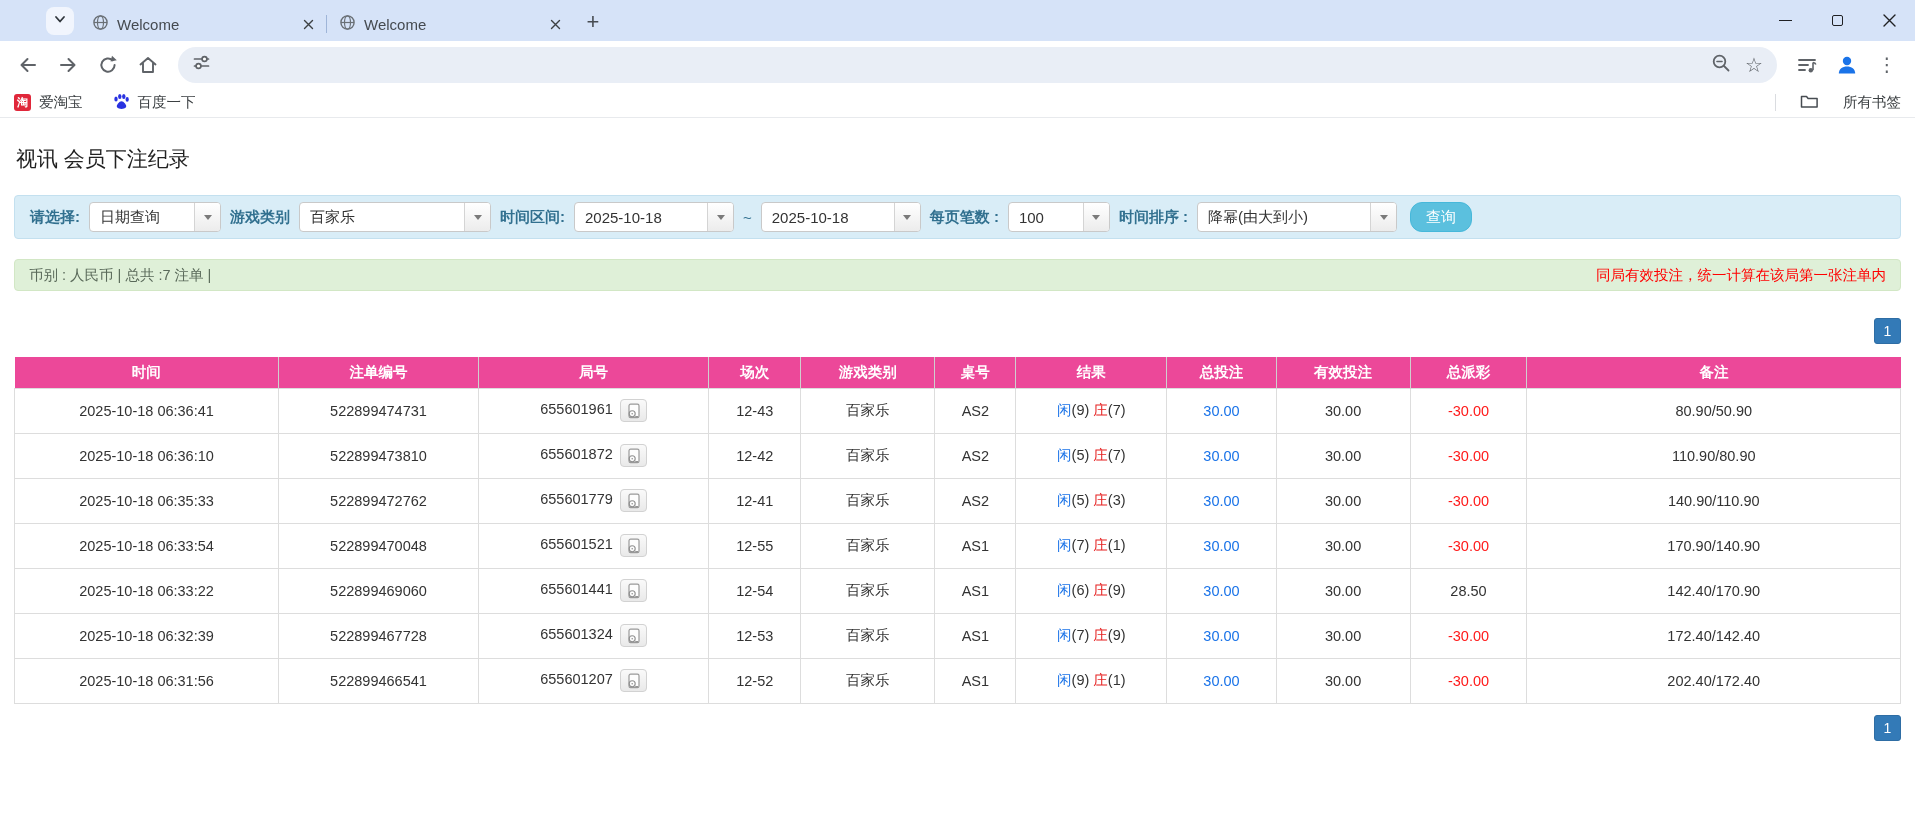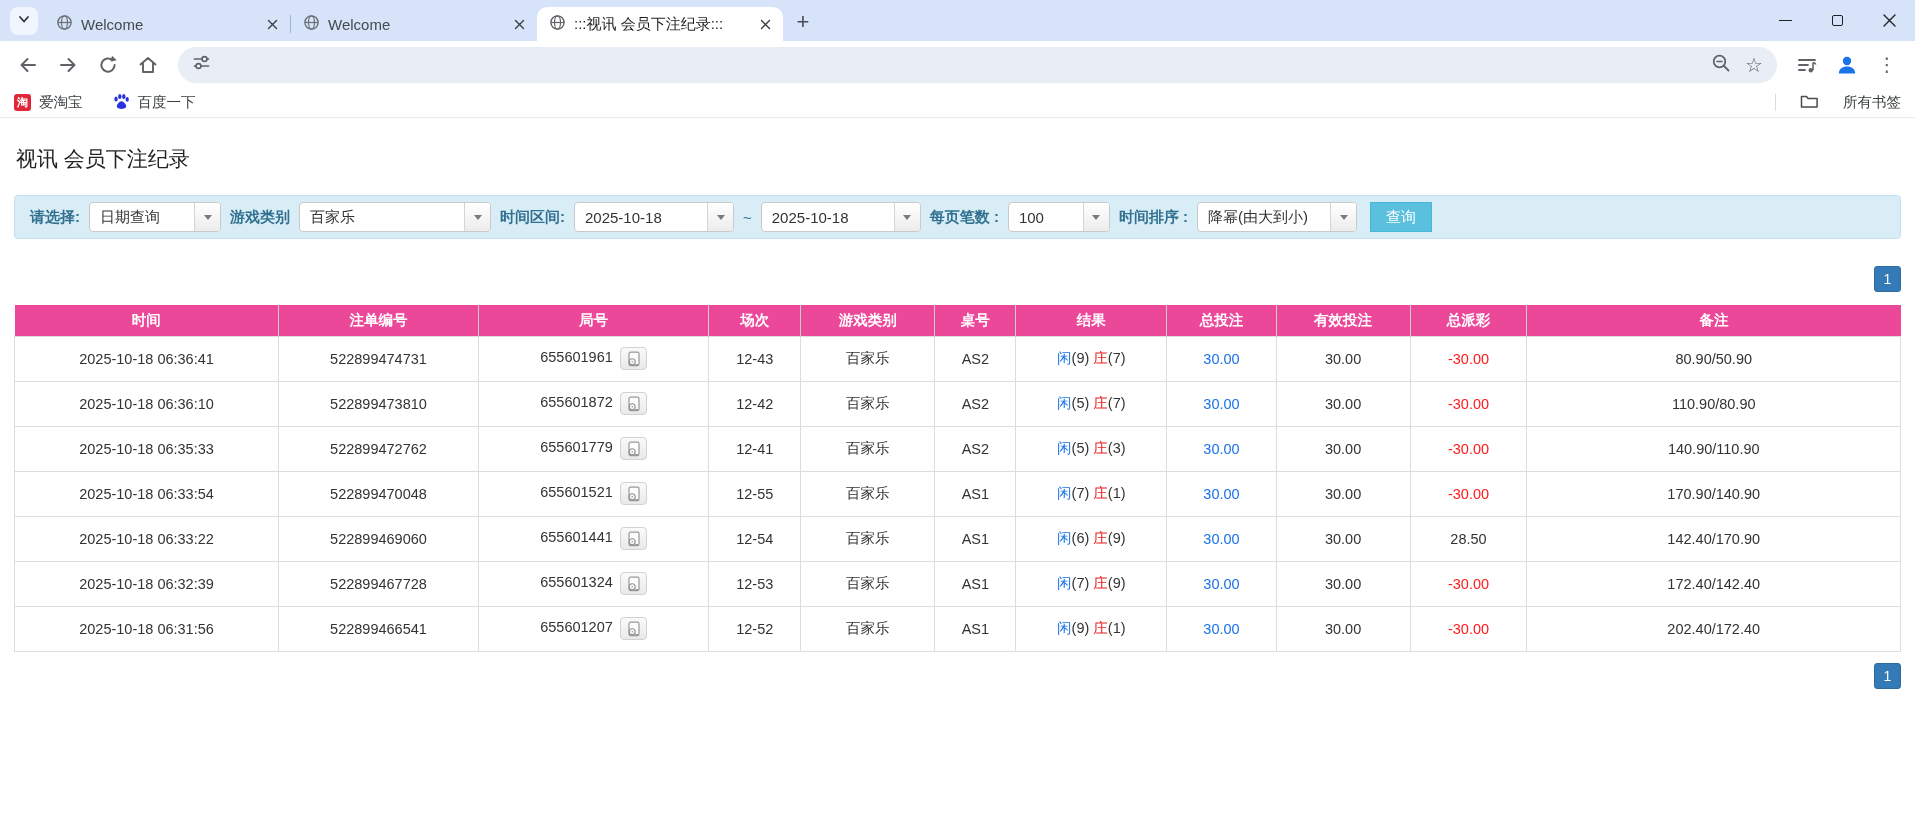--- a/index.html
+++ b/index.html
@@ -1,20 +1,20 @@
 <!DOCTYPE html>
 <html><head>
 <meta charset="utf-8">
 <style>
   * { box-sizing: border-box; margin: 0; padding: 0; }
   html,body { width:1915px; height:830px; overflow:hidden; background:#fff;
     font-family:"Liberation Sans","DejaVu Sans",sans-serif; }
 
   
-  .tabstrip { height:41px; background:#d6e3f8; display:flex; align-items:flex-end; }
+  .tabstrip { height:41px; background:#d6e3f8; display:flex; align-items:flex-end;padding-left:36px; }
   .tab-search { width:28px; height:28px; margin:0 6px 6px 10px; border-radius:8px;
     background:rgba(255,255,255,.65); display:flex; align-items:center; justify-content:center; }
   .tab { width:246px; height:34px; display:flex; align-items:center; gap:8px;
     padding:0 8px 0 12px; border-radius:10px 10px 0 0; color:#454a50; font-size:15px; }
   .tab.active { background:#fff; color:#1f1f1f; }
   .tab-title { flex:1; white-space:nowrap; overflow:hidden; }
   .tab-close { width:20px; height:20px; border-radius:50%; display:flex; align-items:center; justify-content:center; }
   .tab-sep { width:1px; height:18px; background:#9fb5d8; margin-bottom:8px; }
   .newtab { width:28px; height:28px; margin:0 0 5px 6px; display:flex; align-items:center;
     justify-content:center; font-size:22px; color:#474c52; }
@@ -48,21 +48,21 @@
     border-radius:4px; display:flex; align-items:center; padding:0 15px; gap:9px; }
   .flabel { color:#31708f; font-weight:bold; font-size:15px; white-space:nowrap; }
   .tilde { color:#31708f; font-size:15px; }
   .combo { height:30px; background:#fff; border:1px solid #c9c9c9; border-radius:4px;
     display:flex; align-items:stretch; overflow:hidden; }
   .combo-text { padding:0 10px; font-size:15px; color:#333; display:flex; align-items:center; flex:1; white-space:nowrap; }
   .combo-arrow { width:26px; border-left:1px solid #d4d4d4; background:linear-gradient(#fff,#ececec);
     display:flex; align-items:center; justify-content:center; }
   .combo-arrow::after { content:""; border:4.5px solid transparent; border-top:5.5px solid #7a7a7a; margin-top:5px; }
   .btn-search { height:30px; padding:0 15px; background:#5bc0de; border:1px solid #46b8da;
-    border-radius:0; color:#fff; font-size:15px; margin-left:4px;
+    border-radius:12px; color:#fff; font-size:15px; margin-left:4px;
     font-family:"Liberation Sans","DejaVu Sans",sans-serif; }
 
   .summarybar { margin-top:20px; height:32px; background:#dff0d8; border:1px solid #d2e7c5;
     border-radius:4px; display:flex; align-items:center; justify-content:space-between;
     padding:0 14px; font-size:14.5px; }
   .sum-left { color:#5a6a5a; }
   .sum-right { color:#ff0000; }
 
   .pagrow { display:flex; justify-content:flex-end; }
   .pagrow.top { margin:27px 0 13px; }
@@ -124,35 +124,20 @@
           </svg>
       </span>
       <span class="tab-title">Welcome</span>
       <span class="tab-close">
         <svg width="11" height="11" viewBox="0 0 11 11">
             <path d="M1.5,1.5 L9.5,9.5 M9.5,1.5 L1.5,9.5" stroke="#3c4043" stroke-width="1.4" stroke-linecap="round"></path>
           </svg>
       </span>
     </div>
 
-    <div class="tab active">
-      <span>
-        <svg width="17" height="17" viewBox="0 0 17 17">
-            <circle cx="8.5" cy="8.5" r="6.6" fill="none" stroke="#5f6368" stroke-width="1.4"></circle>
-            <ellipse cx="8.5" cy="8.5" rx="3" ry="6.6" fill="none" stroke="#5f6368" stroke-width="1.2"></ellipse>
-            <line x1="2" y1="8.5" x2="15" y2="8.5" stroke="#5f6368" stroke-width="1.2"></line>
-          </svg>
-      </span>
-      <span class="tab-title">:::视讯 会员下注纪录:::</span>
-      <span class="tab-close">
-        <svg width="11" height="11" viewBox="0 0 11 11">
-            <path d="M1.5,1.5 L9.5,9.5 M9.5,1.5 L1.5,9.5" stroke="#3c4043" stroke-width="1.4" stroke-linecap="round"></path>
-          </svg>
-      </span>
-    </div>
 
     <div class="newtab">+</div>
 
     <div class="winctrls">
       <div class="winbtn">
           <div class="g-min"></div>
         </div>
       <div class="winbtn">
           <div class="g-max"></div>
         </div>
@@ -285,28 +270,32 @@
       <span class="combo-arrow"></span>
     </div>
 
     <span class="flabel">每页笔数 :</span>
     <div class="combo" style="width:102px">
       <span class="combo-text">100</span>
       <span class="combo-arrow"></span>
     </div>
 
     <span class="flabel">时间排序 :</span>
-    <div class="combo" style="width:160px">
+    <div class="combo" style="width:200px">
       <span class="combo-text">降幂(由大到小)</span>
       <span class="combo-arrow"></span>
     </div>
 
     <button class="btn-search">查询</button>
   </div>
 
+  <div class="summarybar">
+    <span class="sum-left">币别 : 人民币 | 总共 :7 注单 |</span>
+    <span class="sum-right">同局有效投注，统一计算在该局第一张注单内</span>
+  </div>
 
   <div class="pagrow top">
     <div class="pagebtn">1</div>
   </div>
 
   <table class="records">
     <colgroup>
         <col style="width: 14%;">
         <col style="width: 10.6%;">
         <col style="width: 12.2%;">

